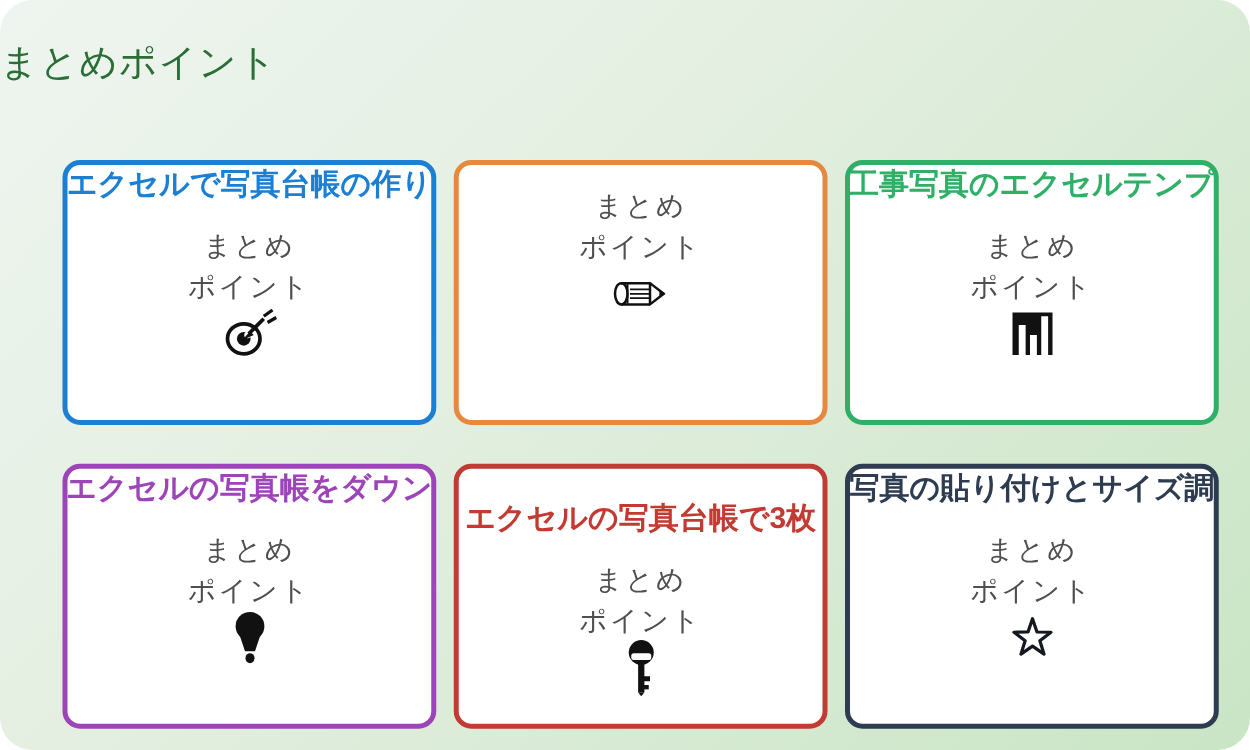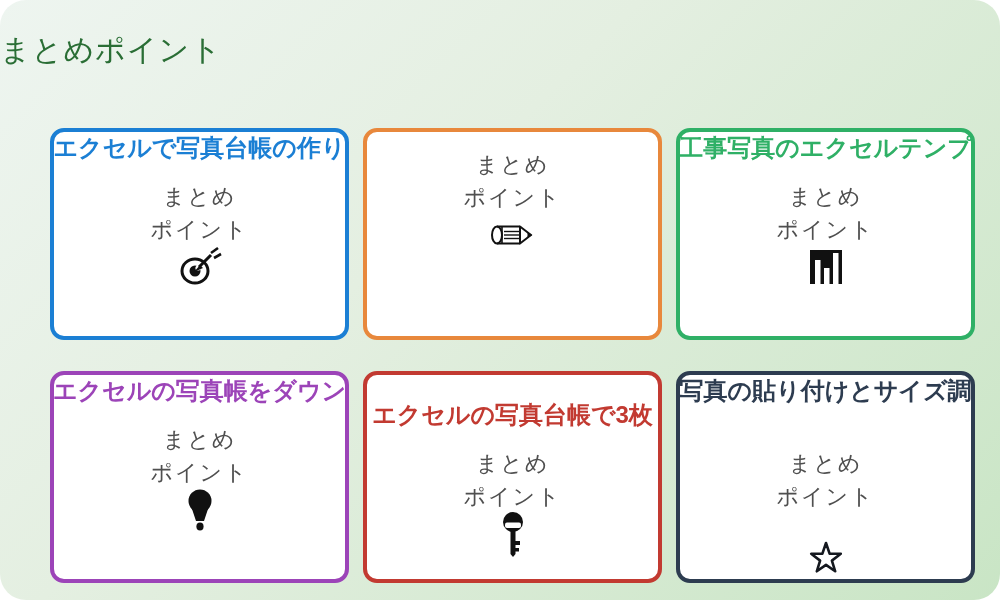--- a/index.html
+++ b/index.html
@@ -160,21 +160,21 @@
           <circle cx="13" cy="11" r="10" fill="#111"></circle>
           <rect x="5" y="11.5" width="16" height="5.5" rx="2" fill="#fff"></rect>
           <rect x="10.5" y="17" width="5" height="26" fill="#111"></rect>
           <rect x="15" y="30" width="5" height="4" fill="#111"></rect>
           <rect x="15" y="37" width="4" height="3.5" fill="#111"></rect>
           <polygon points="10.5,43 15.5,43 13,46" fill="#111"></polygon>
         </svg>
       </div>
     </div>
 
-    <div class="card" style="border-color: rgb(45, 60, 80); justify-content: space-between;">
+    <div class="card" style="border-color: rgb(45, 60, 80);">
       <div class="card-title" style="color: rgb(45, 60, 80);">写真の貼り付けとサイズ調</div>
       <div class="card-sub">
         <div>まとめ</div>
         <div>ポイント</div>
       </div>
       <div class="card-icon">
         <svg width="40" height="40" viewBox="0 0 40 40">
           <path d="M20 5 L23.6 15.6 L34.8 15.8 L25.9 22.6 L29.2 33.3 L20 26.9 L10.8 33.3 L14.1 22.6 L5.2 15.8 L16.4 15.6 Z" fill="none" stroke="#14181f" stroke-width="2.6" stroke-linejoin="round"></path>
         </svg>
       </div>

